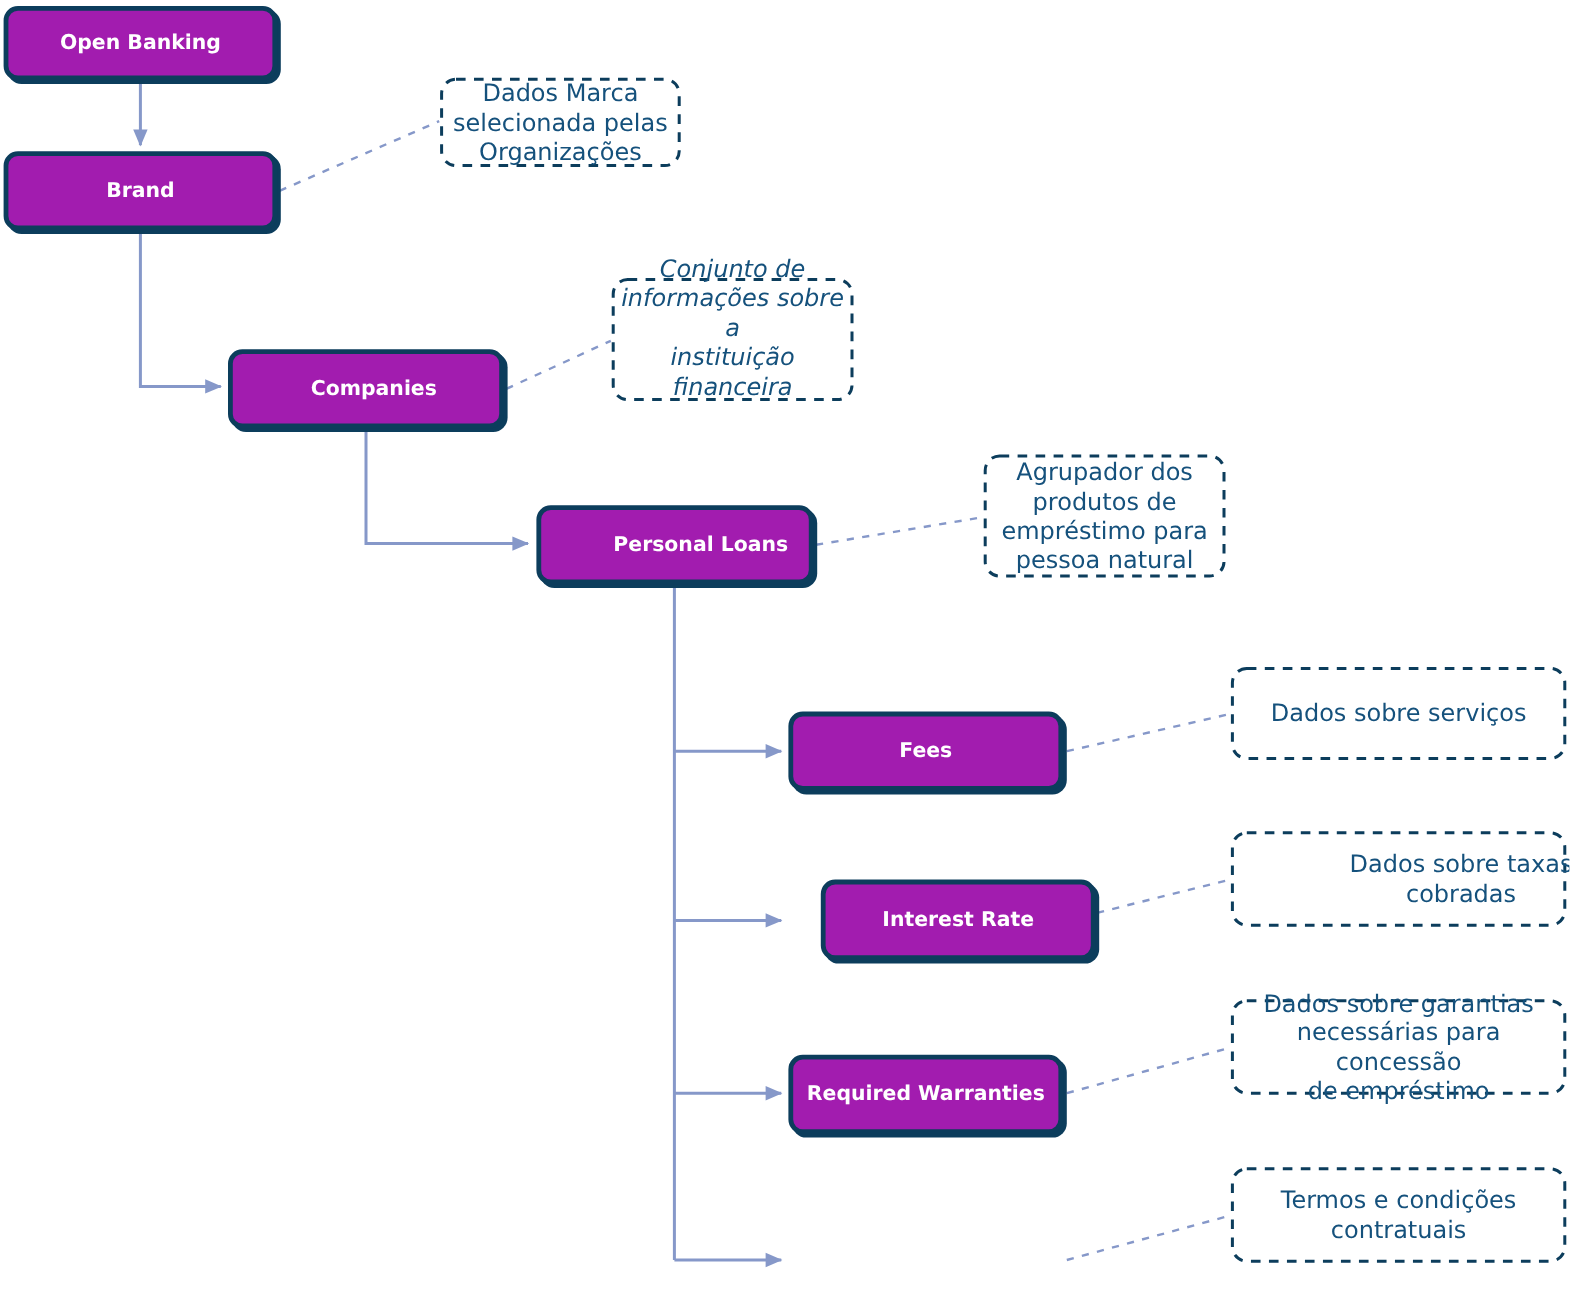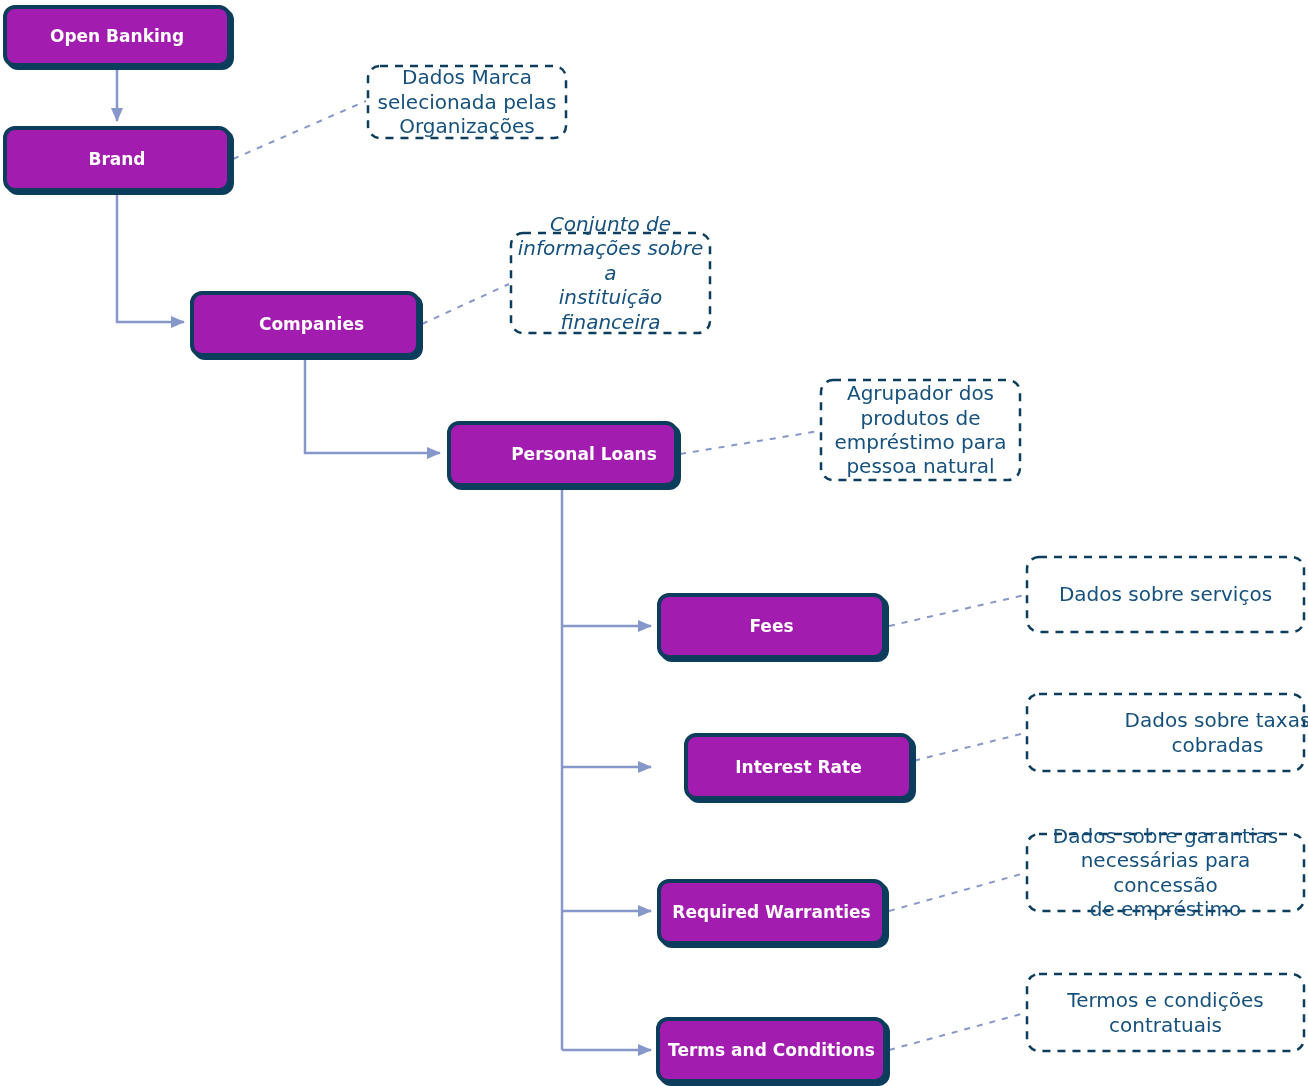--- a/index.html
+++ b/index.html
@@ -83,21 +83,20 @@
   <div class="node" style="left:190px;top:291px;width:230px;height:66px;padding-left:13px;">Companies</div>
 
   <div class="node" style="left:447px;top:421px;width:231px;height:66px;padding-left:43px;">Personal Loans</div>
 
   <div class="node" style="left:657px;top:593px;width:229px;height:66px;">Fees</div>
 
   <div class="node" style="left:656px;top:733px;width:229px;height:67px;margin-left:28px;">Interest Rate</div>
 
   <div class="node" style="left:657px;top:879px;width:229px;height:66px;text-align:center;">Required Warranties</div>
 
-  <div class="node" style="left:656px;top:1017px;width:231px;height:66px;">Terms and Conditions</div>
 
   <div class="note" style="left:368px;top:66px;width:198px;height:72px;">Dados Marca
 selecionada pelas
 Organizações</div>
 
   <div class="note" style="left:511px;top:223px;width:199px;height:100px;font-style:italic;">Conjunto de
 informações sobre a
 instituição
 financeira</div>
 

